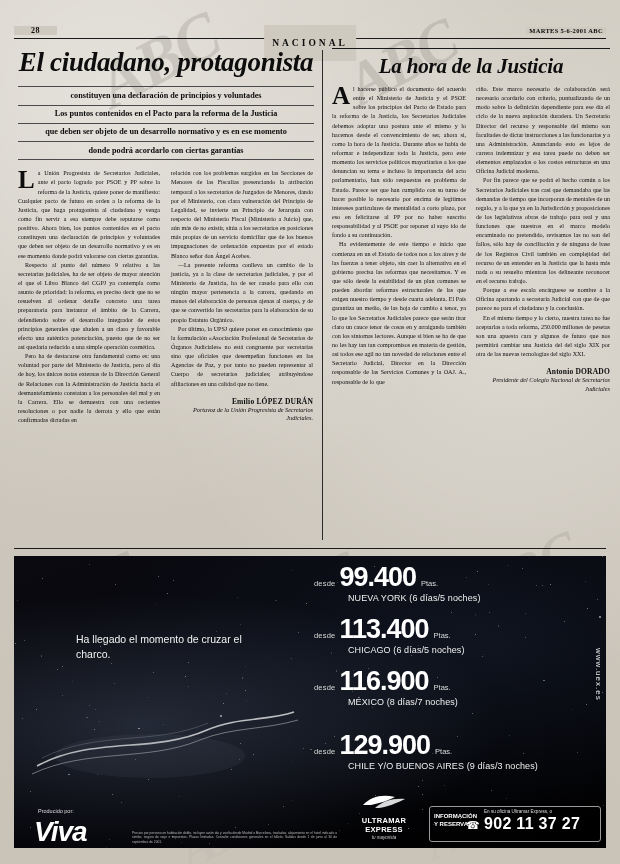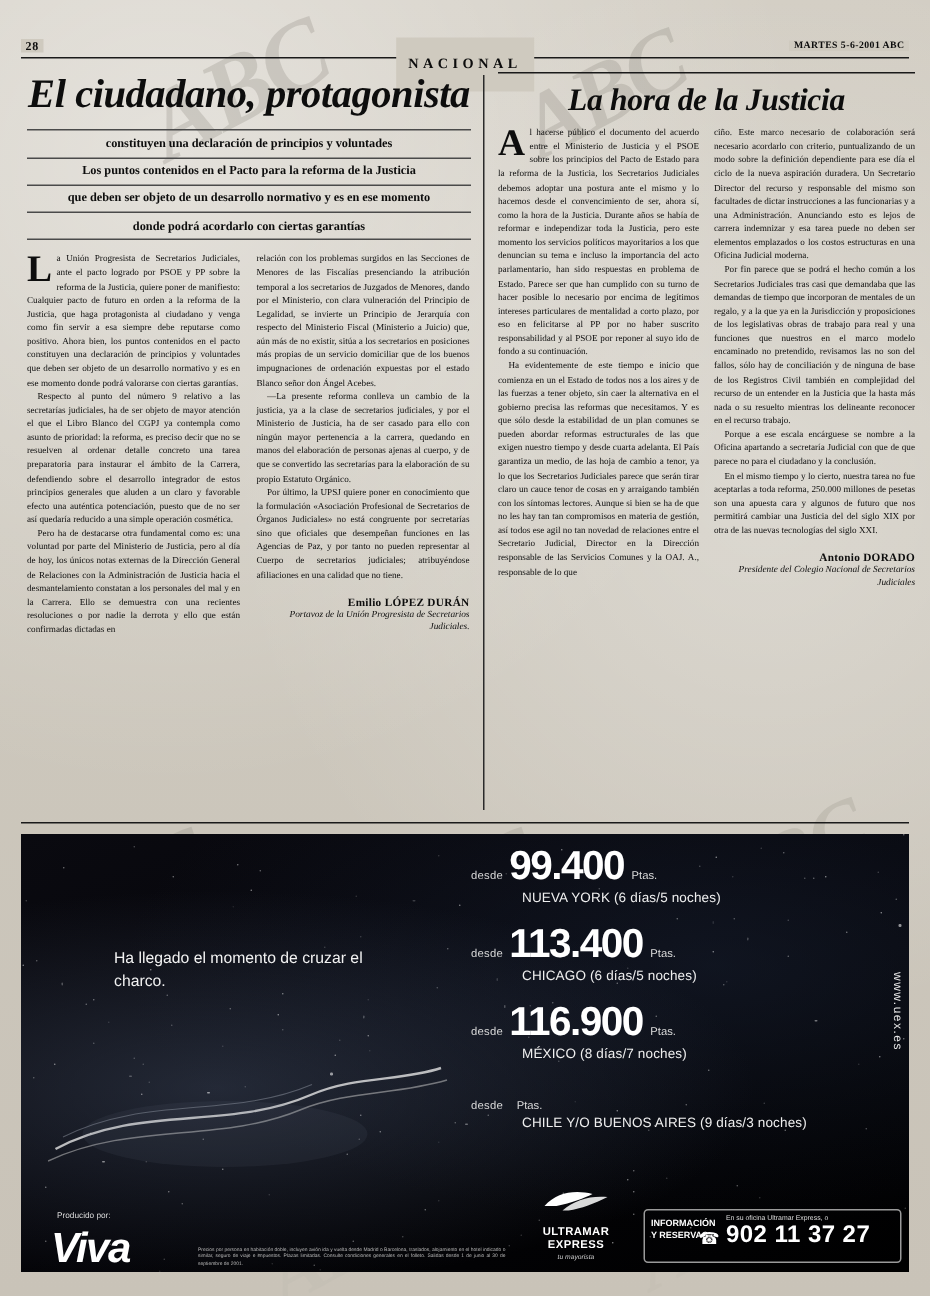--- a/index.html
+++ b/index.html
@@ -28,21 +28,21 @@
   .wm3{left:30px;top:560px;font-size:58px;transform:rotate(-28deg);color:rgba(150,145,135,.30);}
   .wm4{left:250px;top:560px;font-size:58px;transform:rotate(-28deg);color:rgba(150,145,135,.26);}
   .wm5{left:470px;top:540px;font-size:58px;transform:rotate(-28deg);color:rgba(150,145,135,.26);}
   .wm6{left:175px;top:800px;font-size:54px;transform:rotate(-28deg);color:rgba(190,185,175,.30);}
   .wm7{left:420px;top:790px;font-size:54px;transform:rotate(-28deg);color:rgba(190,185,175,.26);}
 
   
   .masthead{position:absolute;left:14px;top:26px;width:592px;height:16px;}
   .mast-rule{position:absolute;left:0;right:0;top:12px;height:1px;background:#1a1a1a;}
   .folio{position:absolute;left:0;top:0;font-size:8px;font-weight:700;letter-spacing:.5px;
-         background:#cfcabf;padding:0 3px;}
+         background:#cfcabf;padding:0 17px;}
   .section{position:absolute;left:50%;top:-1px;transform:translateX(-50%);
            font-size:9.5px;font-weight:700;letter-spacing:3px;background:#cfcabf;padding:13px 8px;}
   .dateline{position:absolute;right:0;top:1px;font-size:6.5px;font-weight:700;
             letter-spacing:.3px;background:#cfcabf;padding:0 3px;}
 
   
   .vdiv{position:absolute;left:322px;top:50px;width:1px;height:490px;background:#2a2a2a;}
 
   
   .left-art{position:absolute;left:18px;top:48px;width:296px;}
@@ -429,20 +429,21 @@
           <span class="desde">desde</span>
           <span class="price">116.900</span>
           <span class="ptas">Ptas.</span>
         </div>
         <div class="dest">MÉXICO (8 días/7 noches)</div>
       </div>
 
       <div class="offer" style="top:176px">
         <div class="row1">
           <span class="desde">desde</span>
+          <span class="price">129.900</span>
           <span class="ptas">Ptas.</span>
         </div>
         <div class="dest">CHILE Y/O BUENOS AIRES (9 días/3 noches)</div>
       </div>
 
       <div class="vurl">www.uex.es</div>
     </div>
 
     <div class="ad-bottom">
       <div class="viva-label">Producido por:</div>

